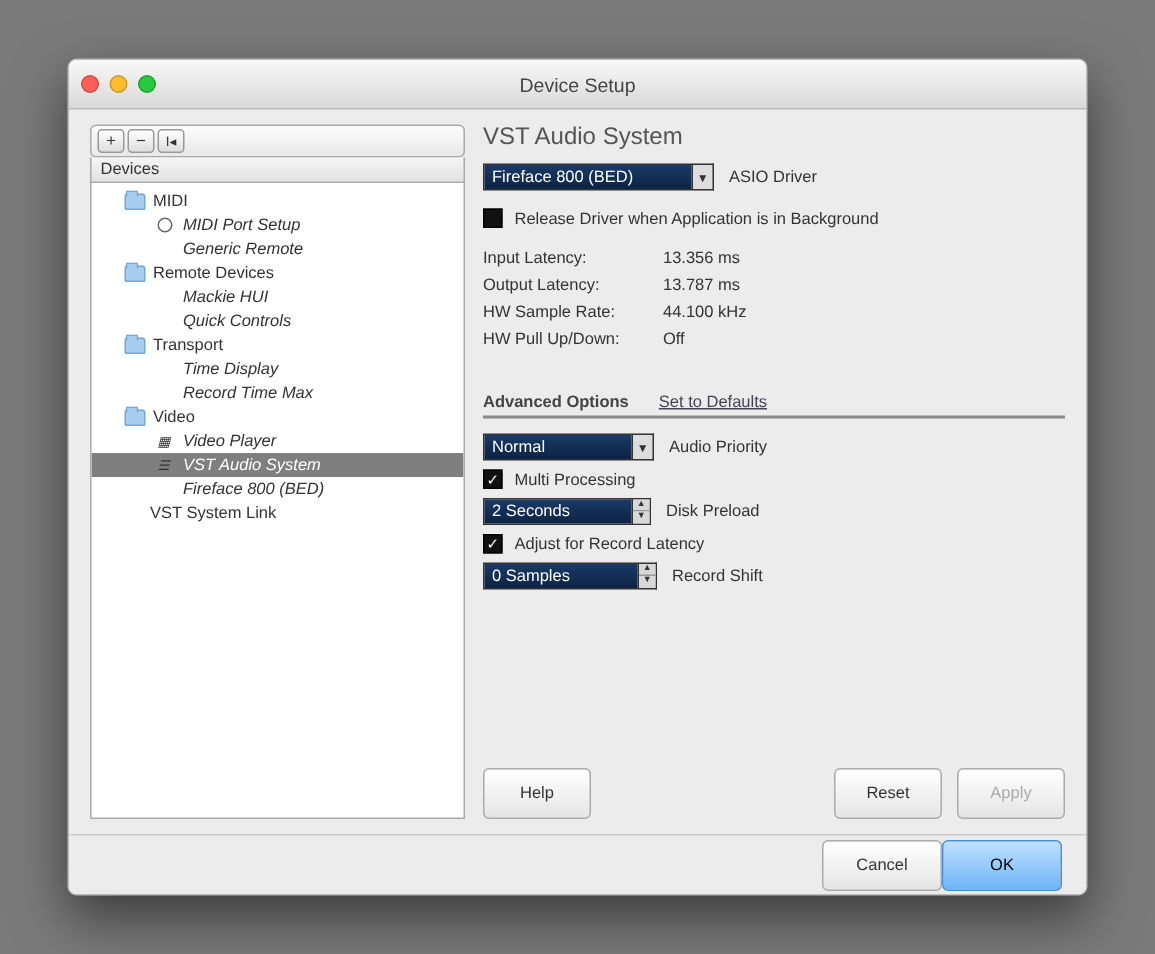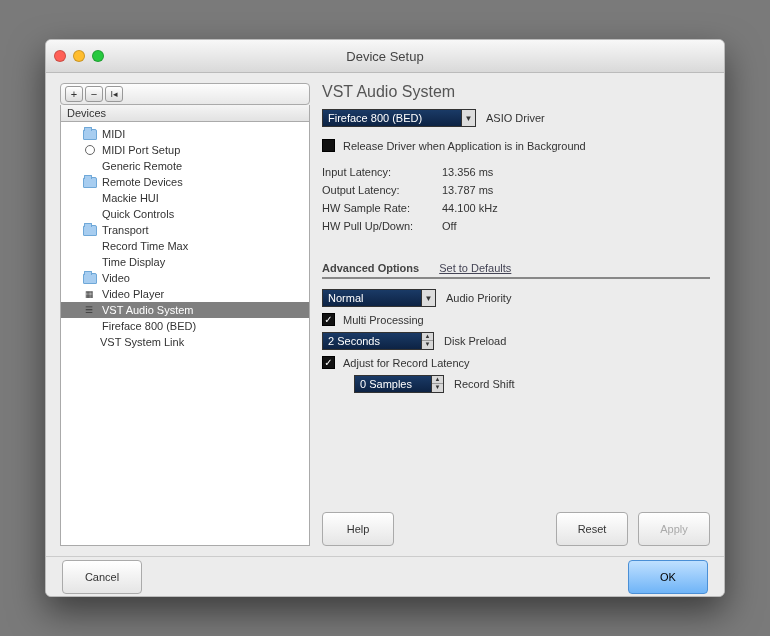--- a/index.html
+++ b/index.html
@@ -13,21 +13,21 @@
 .light.green { background: #27c93f; }
 .title { position: absolute; left: 0; right: 0; text-align: center; font-size: 13px; color: #444; }
 .content { flex: 1; display: flex; padding: 10px 14px 10px 14px; gap: 12px; }
 .left-pane { width: 250px; display: flex; flex-direction: column; }
 .toolbar { height: 22px; background: linear-gradient(#fdfdfd,#e8e8e8); border:1px solid #aaa; border-radius:4px; display:flex; align-items:center; padding:0 4px; gap:2px; }
 .toolbar button { width:18px; height:16px; font-size:11px; background:linear-gradient(#fff,#ddd); border:1px solid #999; border-radius:3px; cursor:pointer; display:flex; align-items:center; justify-content:center; color:#333; }
 .devices-header { font-size:11px; background:linear-gradient(#f5f5f5,#e2e2e2); border:1px solid #aaa; border-top:none; padding:2px 6px; color:#333; }
 .tree { flex:1; background:#fff; border:1px solid #aaa; border-top:none; font-size:11px; color:#333; overflow:auto; padding:4px 0; }
 .tree-row { display:flex; align-items:center; height:16px; padding-left:6px; white-space:nowrap; }
 .indent1 { padding-left: 22px; }
-.indent2 { padding-left: 24px; }
+.indent2 { padding-left: 44px; font-style: italic; }
 .tree-row.selected { background:#7f7f7f; color:#fff; }
 .folder-icon { width:14px; height:11px; background:#a7cdf0; border:1px solid #6fa8d8; border-radius:2px 2px 1px 1px; margin-right:5px; position:relative; }
 .folder-icon::before { content:""; position:absolute; top:-3px; left:0; width:6px; height:3px; background:#a7cdf0; border:1px solid #6fa8d8; border-bottom:none; border-radius:1px 1px 0 0;}
 .small-icon { width:12px; height:10px; margin-right:5px; display:inline-block; }
 .ring { width:10px; height:10px; border:1px solid #666; border-radius:50%; }
 .audio-ic { font-size:9px; letter-spacing:-1px; color:#333; }
 .right-pane { flex:1; display:flex; flex-direction:column; font-size:12px; color:#333; }
 .panel-title { font-size:16px; color:#555; margin-bottom:8px; }
 .row { display:flex; align-items:center; margin-bottom:6px; }
 .dark-select { height:18px; background:linear-gradient(#1a3a66,#0d2344); color:#fff; font-size:11px; display:flex; align-items:center; padding:0 5px; border:1px solid #333; width:140px; justify-content:space-between; }
@@ -43,21 +43,21 @@
 .info-row { display:flex; margin-bottom:6px; }
 .info-row .k{ width:120px; color:#333;}
 .info-row .v{ color:#333;}
 .adv-header { margin-top:24px; display:flex; align-items:center; border-bottom:2px solid #888; padding-bottom:3px;}
 .adv-header .t{ font-weight:bold; font-size:11px; color:#444; margin-right:20px;}
 .adv-header .link{ font-size:11px; color:#445; text-decoration:underline; cursor:pointer;}
 .panel-bottom { margin-top:auto; display:flex; gap:10px; padding-top:12px;}
 .mac-btn { min-width:72px; height:34px; font-size:11px; background:linear-gradient(#fff,#e5e5e5); border:1px solid #aaa; border-radius:4px; cursor:pointer; color:#333;}
 .mac-btn.disabled{ color:#aaa; }
 .mac-btn.default{ background:linear-gradient(#bfe0ff,#6fb4f7); border-color:#4a8fd6; color:#000;}
-.footer { height:40px; display:flex; align-items:center; justify-content:space-between; gap:12px; padding:0 16px; border-top:1px solid #ccc; background:#ececec;}
+.footer { height:40px; display:flex; align-items:center; justify-content:flex-end; padding:0 16px; border-top:1px solid #ccc; background:#ececec;}
 </style>
 </head>
 <body>
 
 <div class="window">
   <div class="titlebar">
     <div class="traffic">
       <div class="light red"></div>
       <div class="light yellow"></div>
       <div class="light green"></div>
@@ -97,25 +97,25 @@
           <div class="tree-row indent2">
             <span class="small-icon"></span>
             <span>Quick Controls</span>
           </div>
           <div class="tree-row indent1">
             <span class="folder-icon"></span>
             <span>Transport</span>
           </div>
           <div class="tree-row indent2">
             <span class="small-icon"></span>
+            <span>Time Display</span>
+          </div>
+          <div class="tree-row indent2">
+            <span class="small-icon"></span>
             <span>Record Time Max</span>
-          </div>
-          <div class="tree-row indent2">
-            <span class="small-icon"></span>
-            <span>Time Display</span>
           </div>
           <div class="tree-row indent1">
             <span class="folder-icon"></span>
             <span>Video</span>
           </div>
           <div class="tree-row indent2">
             <span class="small-icon audio-ic">▦</span>
             <span>Video Player</span>
           </div>
           <div class="tree-row indent2 selected">
@@ -200,21 +200,21 @@
       </div>
 
       <div class="row">
         <div class="chk">
             <span class="mark">✓</span>
           </div>
         <span style="font-size:11px;">Adjust for Record Latency</span>
       </div>
 
       <div class="row">
-        <div class="dark-select" style="width:78px;margin-left:32px;">
+        <div class="dark-select" style="width:104px;">
           <span>0 Samples</span>
         </div>
         <div class="spin-btns">
             <span>▲</span>
             <span>▼</span>
           </div>
         <span class="label-after">Record Shift</span>
       </div>
 
       <div class="panel-bottom">

